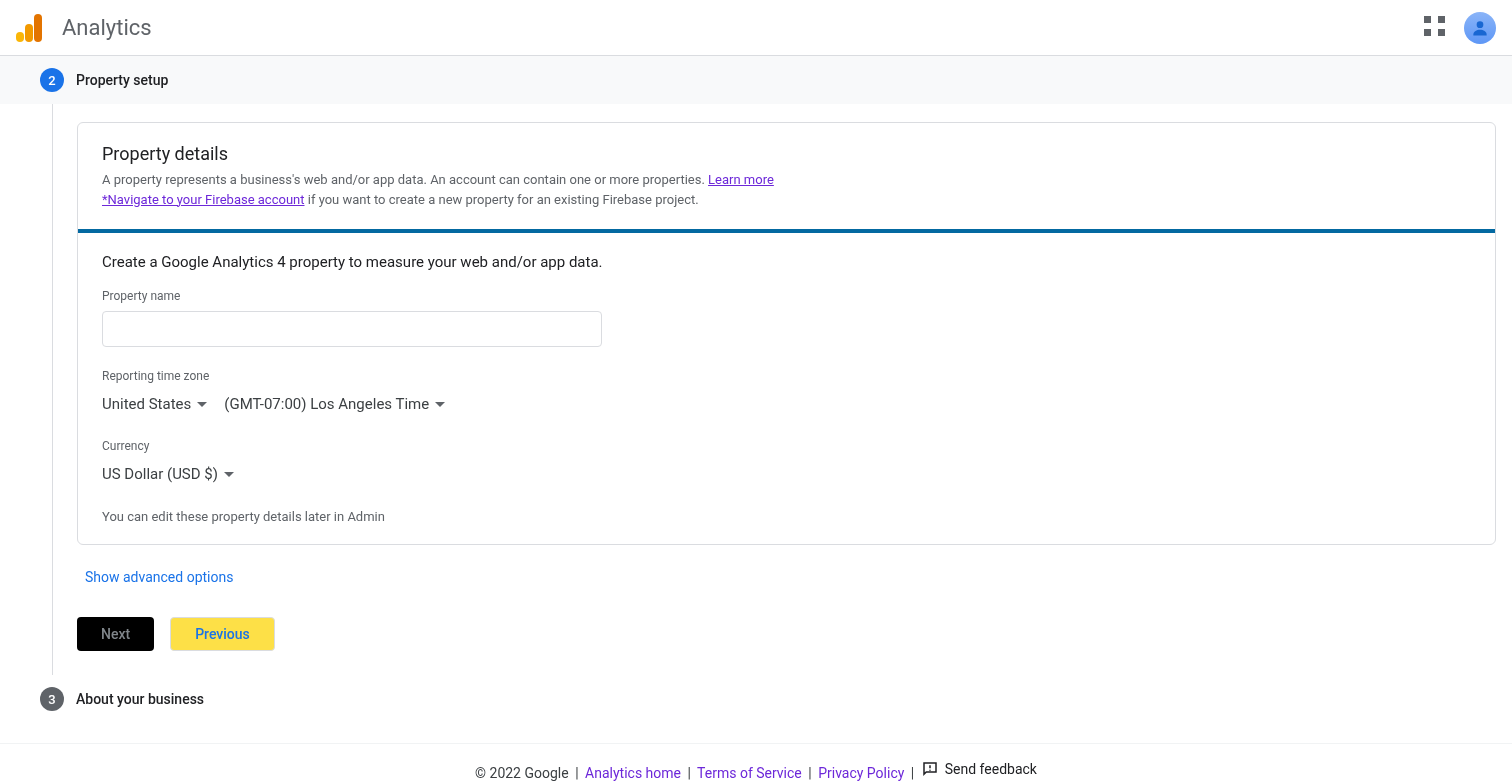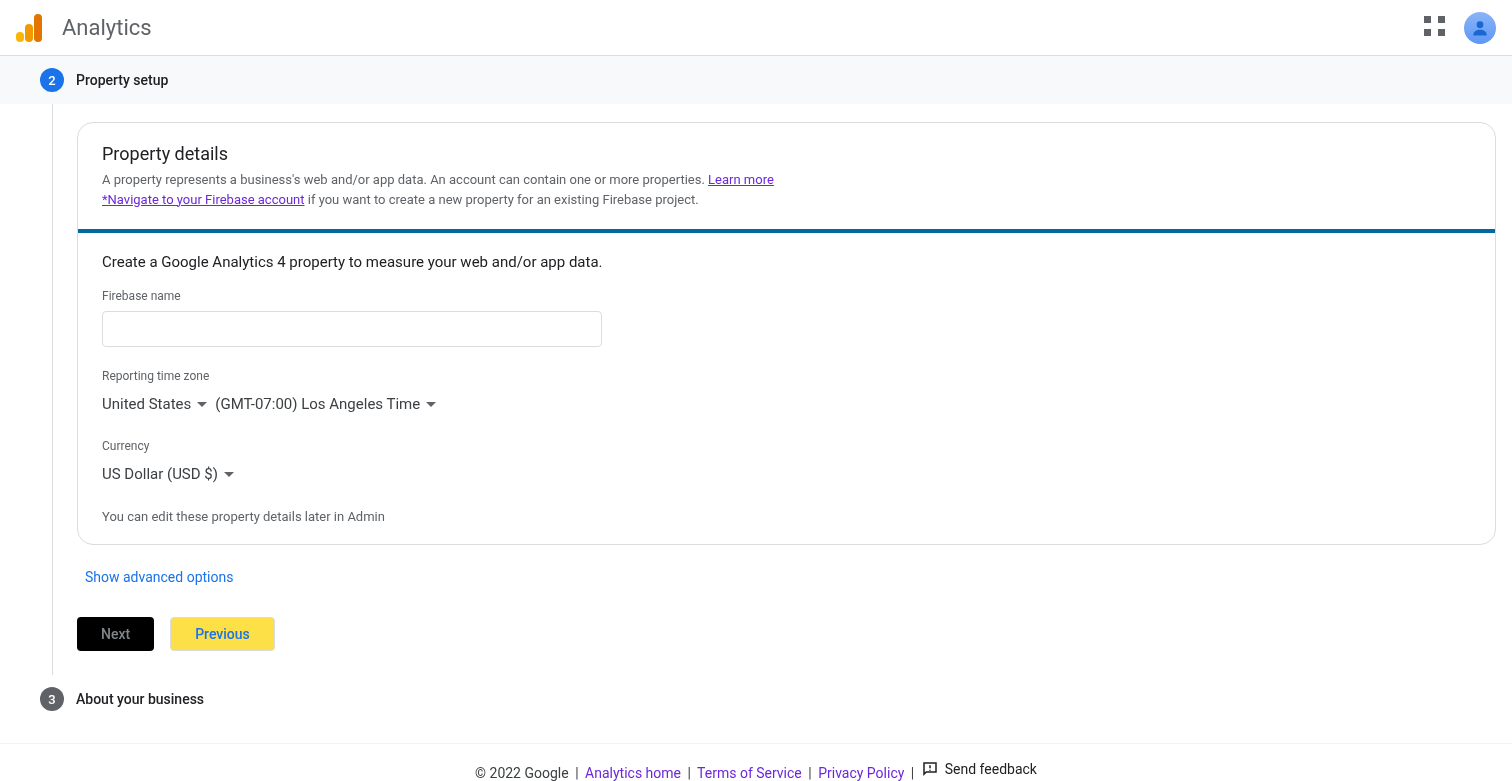--- a/index.html
+++ b/index.html
@@ -116,21 +116,21 @@
     }
     .step-body {
       margin-left: 12px;
       padding-left: 24px;
       border-left: 1px solid #dadce0;
       padding-bottom: 24px;
       padding-top: 18px;
     }
     .card {
       border: 1px solid #dadce0;
-      border-radius: 16px;
+      border-radius: 6px;
       background: #fff;
     }
     .card-section {
       padding: 20px 24px;
     }
     .card-section + .card-section {
       border-top: 4px solid #0369a1;
     }
     .section-title {
       font-size: 18px;
@@ -166,21 +166,21 @@
       border-radius: 4px;
       padding: 0 12px;
       font-size: 14px;
       outline: none;
     }
     .field-group {
       margin-bottom: 22px;
     }
     .dropdown-row {
       display: flex;
-      gap: 8px;
+      gap: 17px;
       align-items: center;
     }
     .dropdown {
       display: inline-flex;
       align-items: center;
       gap: 6px;
       font-size: 15px;
       color: #3c4043;
       cursor: pointer;
       padding: 4px 0;
@@ -299,21 +299,21 @@
         <div class="section-desc">
           <span>A property represents a business's web and/or app data. An account can contain one or more properties. </span><span class="link">Learn more</span><br>
           <span class="link">*Navigate to your Firebase account</span><span> if you want to create a new property for an existing Firebase project.</span>
         </div>
       </div>
 
       <div class="card-section">
         <div class="form-heading">Create a Google Analytics 4 property to measure your web and/or app data.</div>
 
         <div class="field-group">
-          <label class="field-label">Firebase name</label>
+          <label class="field-label">Property name</label>
           <input type="text" class="text-input" value="" style="">
         </div>
 
         <div class="field-group">
           <label class="field-label">Reporting time zone</label>
           <div class="dropdown-row">
             <div class="dropdown">
               <span>United States</span>
               <span class="dropdown-arrow"></span>
             </div>

